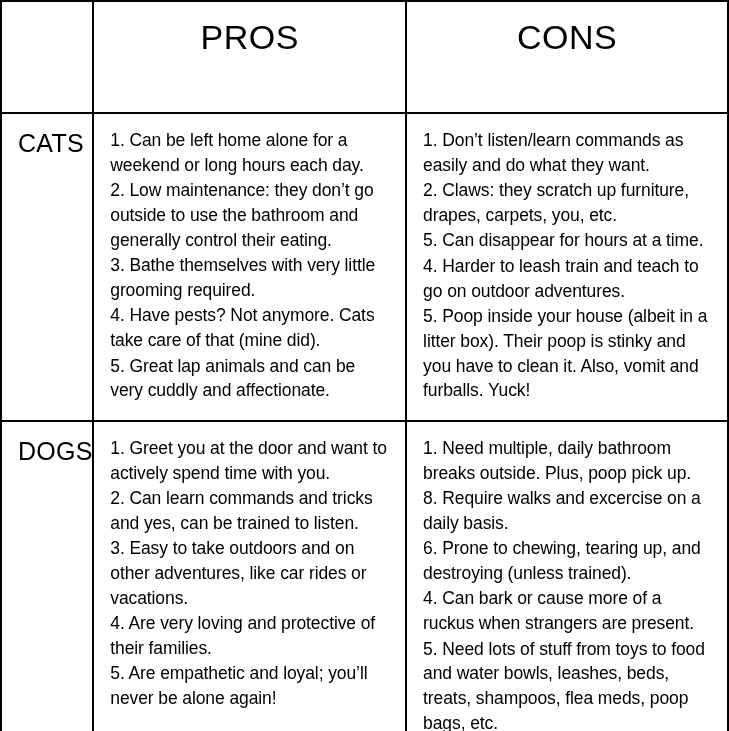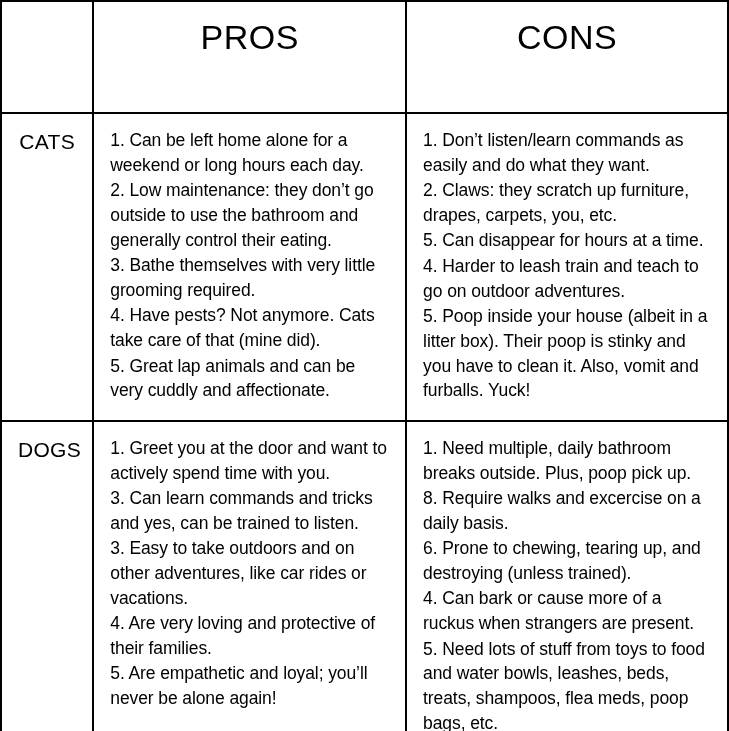--- a/index.html
+++ b/index.html
@@ -46,21 +46,21 @@
     font-weight: normal;
     font-size: 34px;
     letter-spacing: 0.5px;
   }
   .corner-cell {
     border-left: 2px solid #000000;
   }
   .row-label {
     text-align: center;
     vertical-align: middle;
-    font-size: 21px;
+    font-size: 25px;
     letter-spacing: 0.3px;
     line-height: 1.1;
     border-radius: 16px;
   }
   .cell-body {
     padding: 12px 10px 10px 12px;
     font-size: 17.5px;
     line-height: 1.42;
     text-align: left;
     letter-spacing: -0.1px;
@@ -114,21 +114,21 @@
             <li>5. Poop inside your house (albeit in a litter box). Their poop is stinky and you have to clean it. Also, vomit and furballs. Yuck!</li>
           </ol>
         </td>
       </tr>
 
       <tr class="dogs-row">
         <td class="row-label">DOGS</td>
         <td class="cell-body">
           <ol>
             <li>1. Greet you at the door and want to actively spend time with you.</li>
-            <li>3. Can learn commands and tricks and yes, can be trained to listen.</li>
+            <li>2. Can learn commands and tricks and yes, can be trained to listen.</li>
             <li>3. Easy to take outdoors and on other adventures, like car rides or vacations.</li>
             <li>4. Are very loving and protective of their families.</li>
             <li>5. Are empathetic and loyal; you’ll never be alone again!</li>
           </ol>
         </td>
         <td class="cell-body">
           <ol>
             <li>1. Need multiple, daily bathroom breaks outside. Plus, poop pick up.</li>
             <li>8. Require walks and excercise on a daily basis.</li>
             <li>6. Prone to chewing, tearing up, and destroying (unless trained).</li>

